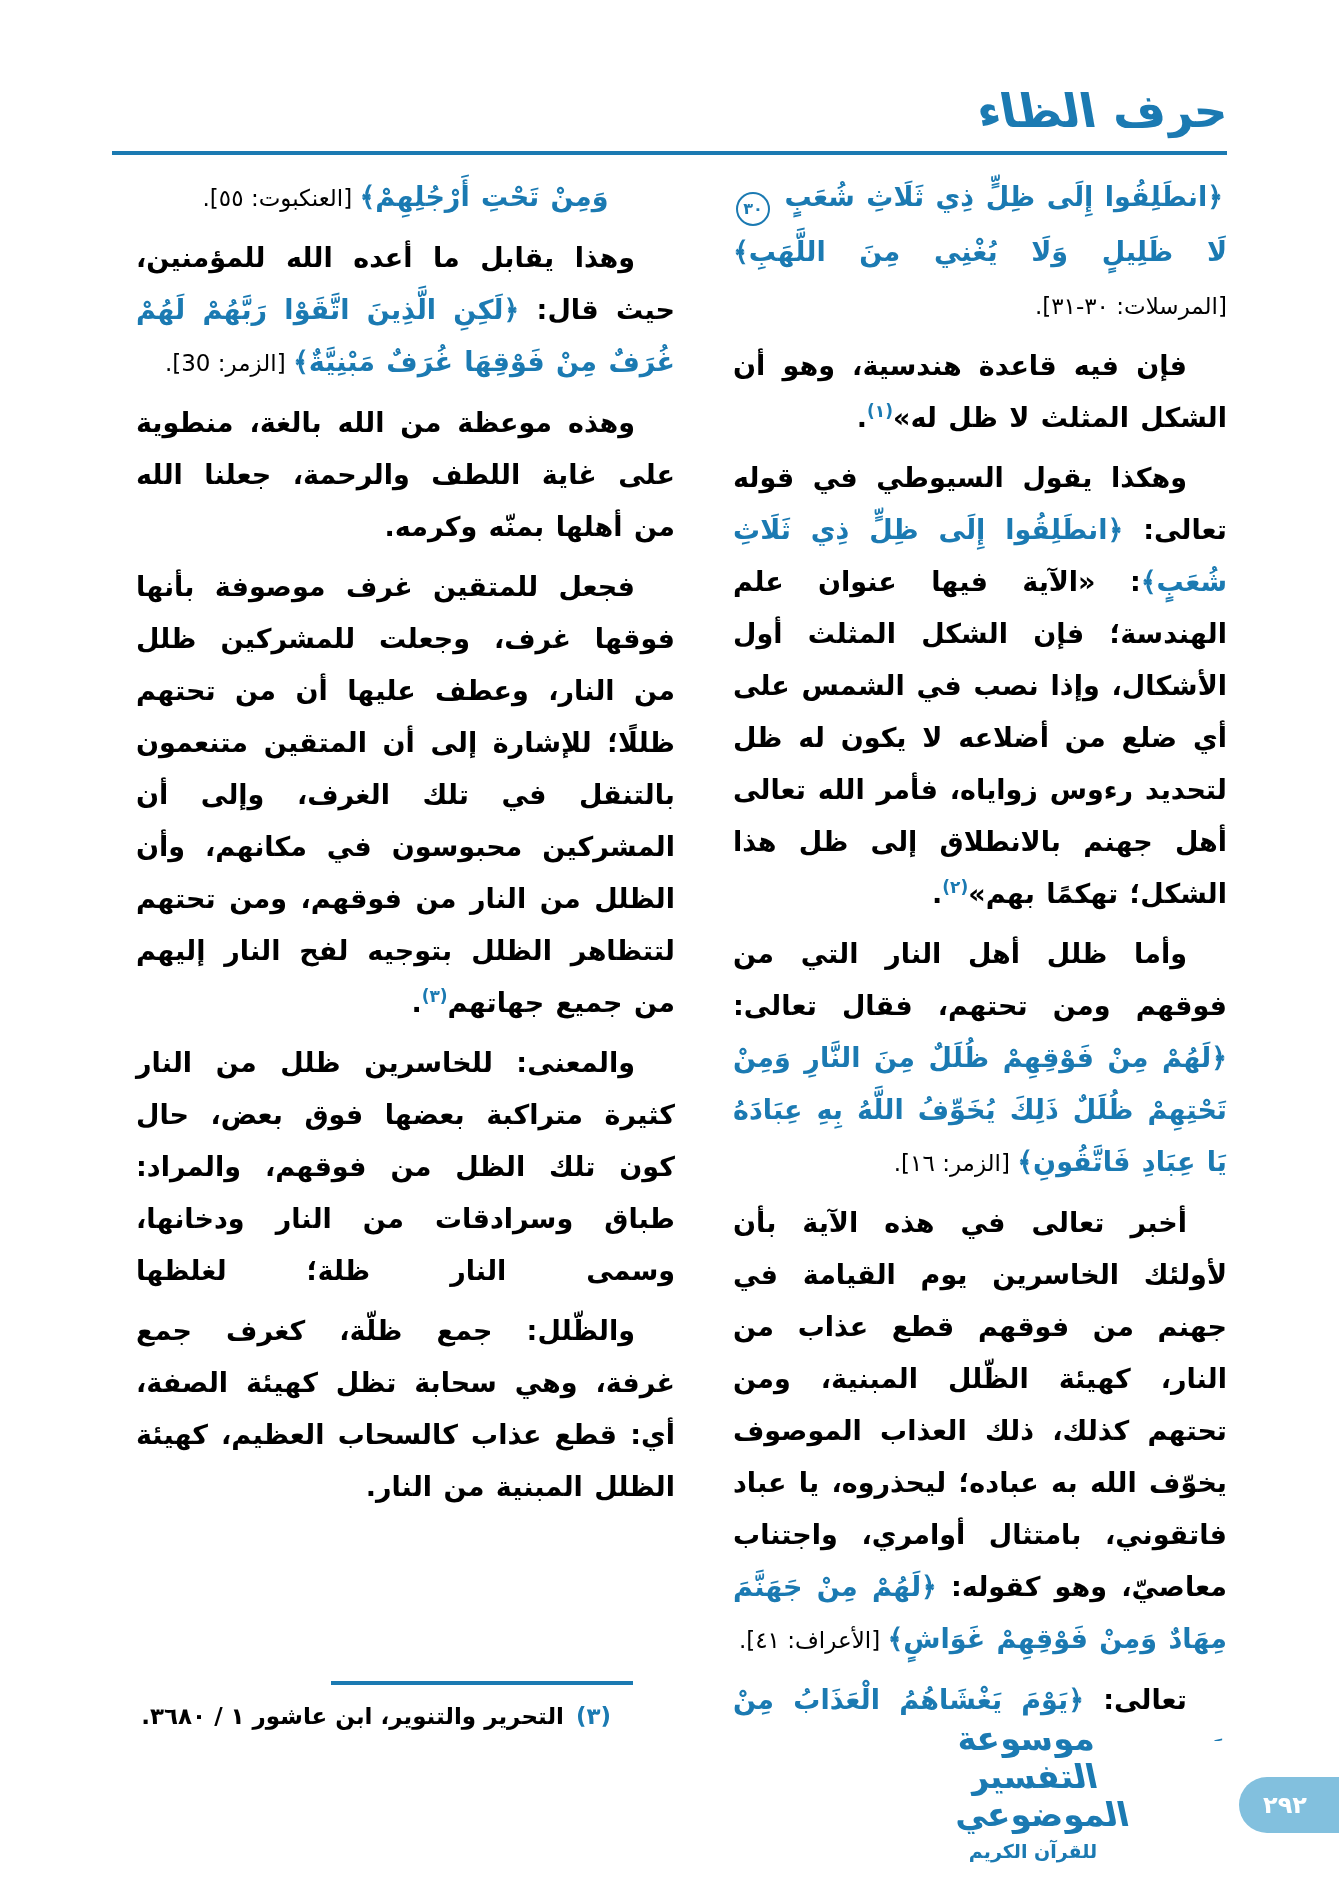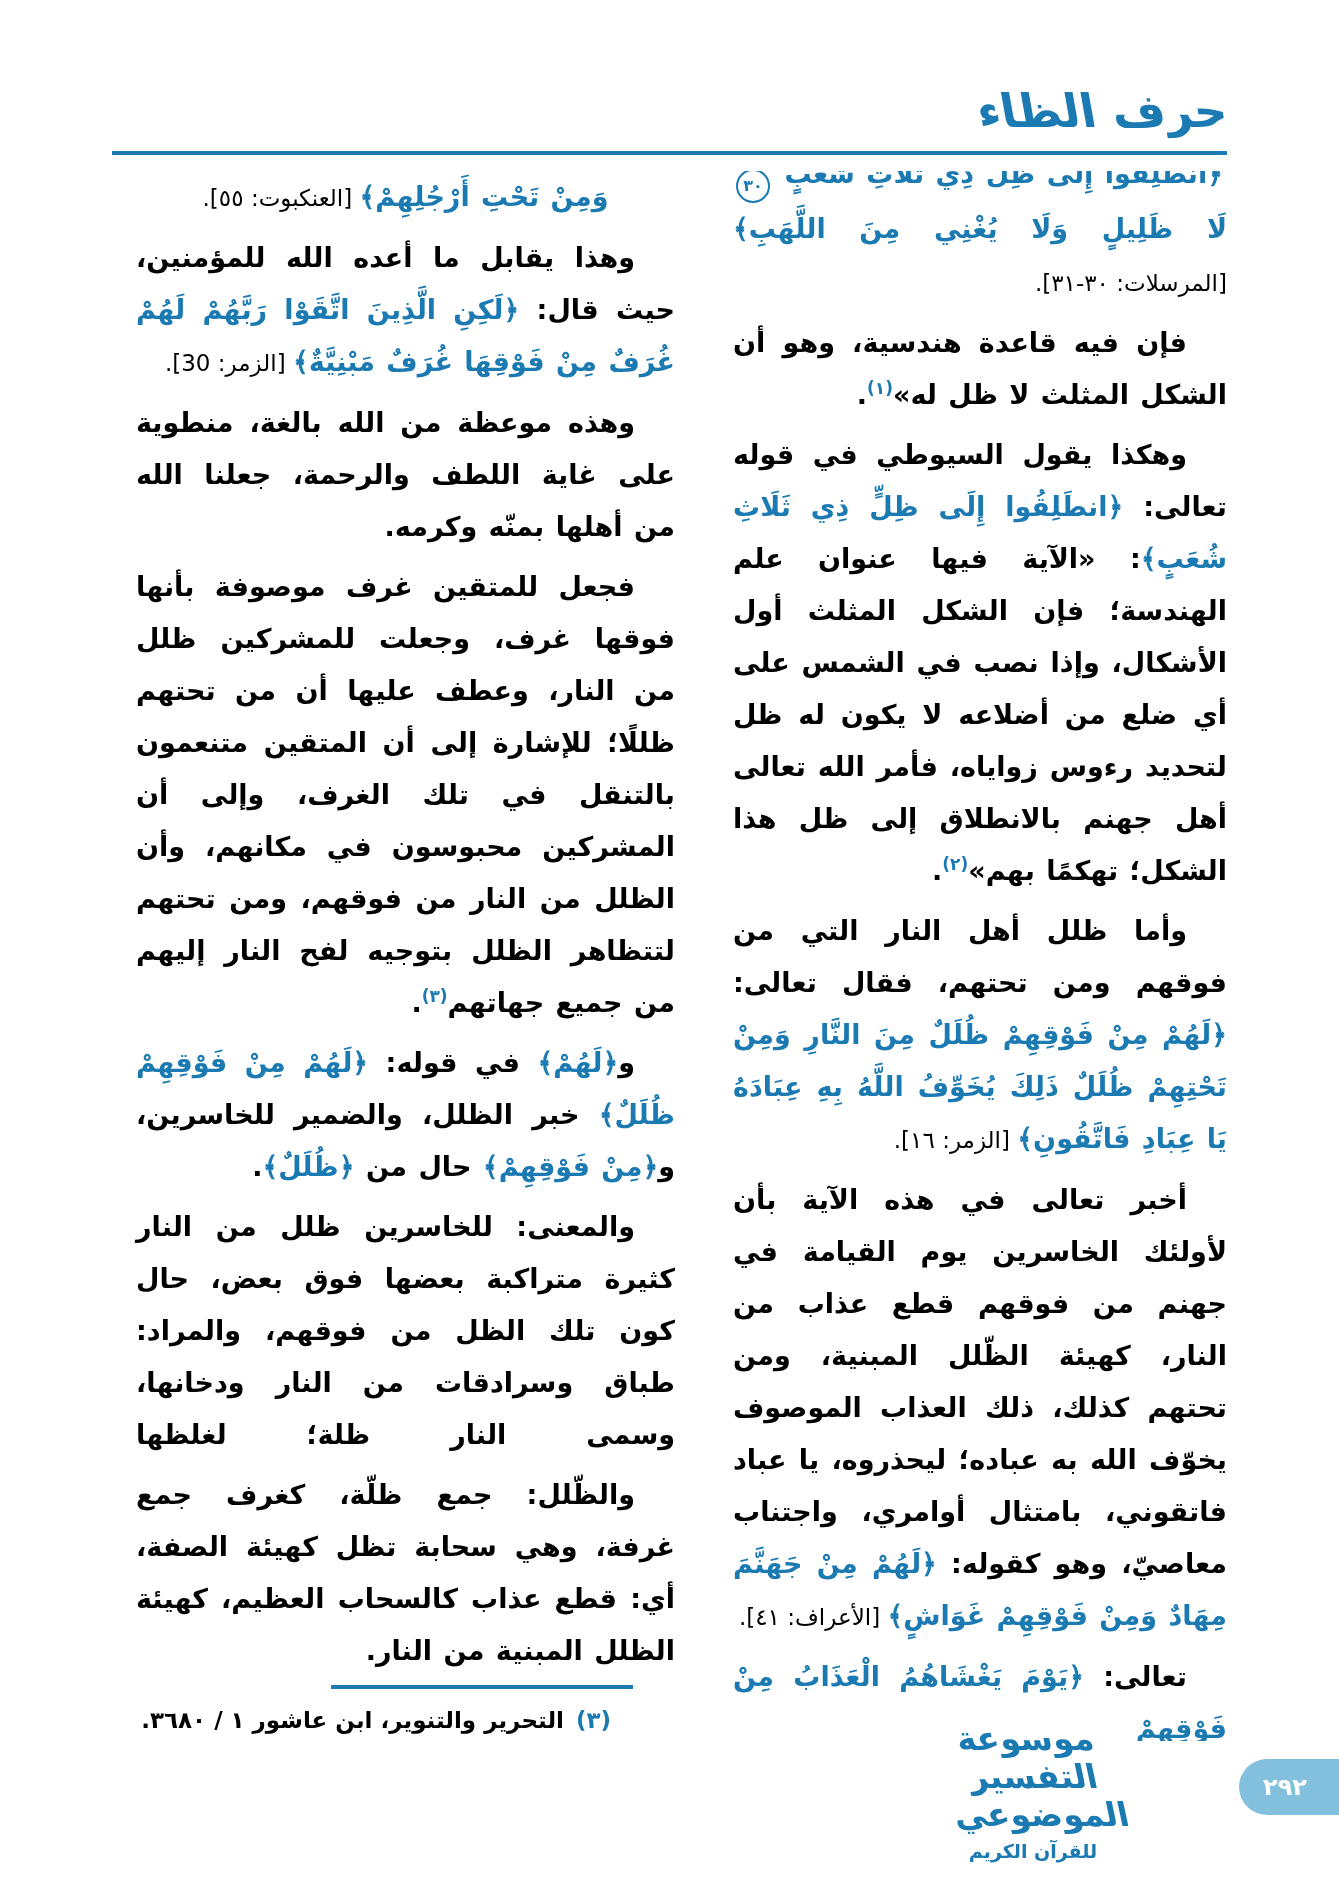--- a/index.html
+++ b/index.html
@@ -17,21 +17,21 @@
   
   .header{padding:86px 112px 0 112px;}
   .page-heading{
     display:inline-block;font-size:46px;font-weight:700;color:var(--accent);
     transform:skewX(10deg);line-height:1.1;
   }
   .header-rule{height:4px;background:var(--accent);margin-top:14px;}
   
   .main{display:flex;gap:34px;margin:16px 112px 0 112px;height:1570px;overflow:hidden;}
   .col{display:flex;flex-direction:column;margin-left:24px;}
-  .col-right{width:494px;flex:none;justify-content:center;}
+  .col-right{width:494px;flex:none;}
   .col-left{flex:1;}
   .para{
     font-size:27px;font-weight:700;line-height:52px;text-align:justify;
     text-indent:40px;margin:0 0 8px 0;word-spacing:2px;
   }
   .para.center{text-align:center;text-indent:0;}
   .para.noindent{text-indent:4px;}
   .para.jl{text-align-last:justify;}
   .q{color:var(--accent);}
   .r{font-weight:400;font-size:23px;word-spacing:normal;}
@@ -51,21 +51,21 @@
   }
   .fn-num{color:var(--accent);margin-left:12px;}
   
   .logo{
     position:absolute;right:198px;bottom:28px;width:216px;text-align:center;
     color:var(--accent);
   }
   .logo-main{display:block;font-size:33px;font-weight:700;transform:skewX(12deg);line-height:1.15;}
   .logo-sub{display:block;font-size:19px;font-weight:700;margin-top:6px;letter-spacing:1px;}
   .page-badge{
-    position:absolute;right:0;bottom:75px;width:100px;height:56px;
+    position:absolute;right:0;bottom:57px;width:100px;height:56px;
     background:var(--badge);border-radius:30px 0 0 30px;color:#fff;
     display:flex;align-items:center;justify-content:center;
     font-size:24px;font-weight:700;letter-spacing:8px;padding-right:8px;box-sizing:border-box;
   }
 </style>
 </head>
 <body>
 
 <div class="page">
 
@@ -85,21 +85,20 @@
           <p class="para jl"><span class="b">تعالى: </span><span class="q">﴿يَوْمَ يَغْشَاهُمُ الْعَذَابُ مِنْ فَوْقِهِمْ</span></p>
         </div>
 
     </div>
     <div class="col col-left">
       <div>
           <p class="para center"><span class="q">وَمِنْ تَحْتِ أَرْجُلِهِمْ﴾</span><span class="r"> [العنكبوت: ٥٥].</span></p>
           <p class="para"><span class="b">وهذا يقابل ما أعده الله للمؤمنين، حيث قال: </span><span class="q">﴿لَكِنِ الَّذِينَ اتَّقَوْا رَبَّهُمْ لَهُمْ غُرَفٌ مِنْ فَوْقِهَا غُرَفٌ مَبْنِيَّةٌ﴾</span><span class="r"> [الزمر: 30].</span></p>
           <p class="para"><span class="b">وهذه موعظة من الله بالغة، منطوية على غاية اللطف والرحمة، جعلنا الله من أهلها بمنّه وكرمه.</span></p>
           <p class="para"><span class="b">فجعل للمتقين غرف موصوفة بأنها فوقها غرف، وجعلت للمشركين ظلل من النار، وعطف عليها أن من تحتهم ظللًا؛ للإشارة إلى أن المتقين متنعمون بالتنقل في تلك الغرف، وإلى أن المشركين محبوسون في مكانهم، وأن الظلل من النار من فوقهم، ومن تحتهم لتتظاهر الظلل بتوجيه لفح النار إليهم من جميع جهاتهم</span><span class="fnmark">(٣)</span><span class="b">.</span></p>
-          <p class="para"><span class="b">و</span><span class="q">﴿لَهُمْ﴾</span><span class="b"> في قوله: </span><span class="q">﴿لَهُمْ مِنْ فَوْقِهِمْ ظُلَلٌ﴾</span><span class="b"> خبر الظلل، والضمير للخاسرين، و</span><span class="q">﴿مِنْ فَوْقِهِمْ﴾</span><span class="b"> حال من </span><span class="q">﴿ظُلَلٌ﴾</span><span class="b">.</span></p>
           <p class="para jl"><span class="b">والمعنى: للخاسرين ظلل من النار كثيرة متراكبة بعضها فوق بعض، حال كون تلك الظل من فوقهم، والمراد: طباق وسرادقات من النار ودخانها، وسمى النار ظلة؛ لغلظها</span></p>
           <p class="para"><span class="b">والظّلل: جمع ظلّة، كغرف جمع غرفة، وهي سحابة تظل كهيئة الصفة، أي: قطع عذاب كالسحاب العظيم، كهيئة الظلل المبنية من النار.</span></p>
         </div>
       <div class="footnotes">
         <div class="fn-sep"></div>
         <div>
             <div class="footnote-item"><span class="fn-num">(٣)</span><span>التحرير والتنوير، ابن عاشور ١ / ٣٦٨٠.</span></div>
           </div>
       </div>
     </div>

